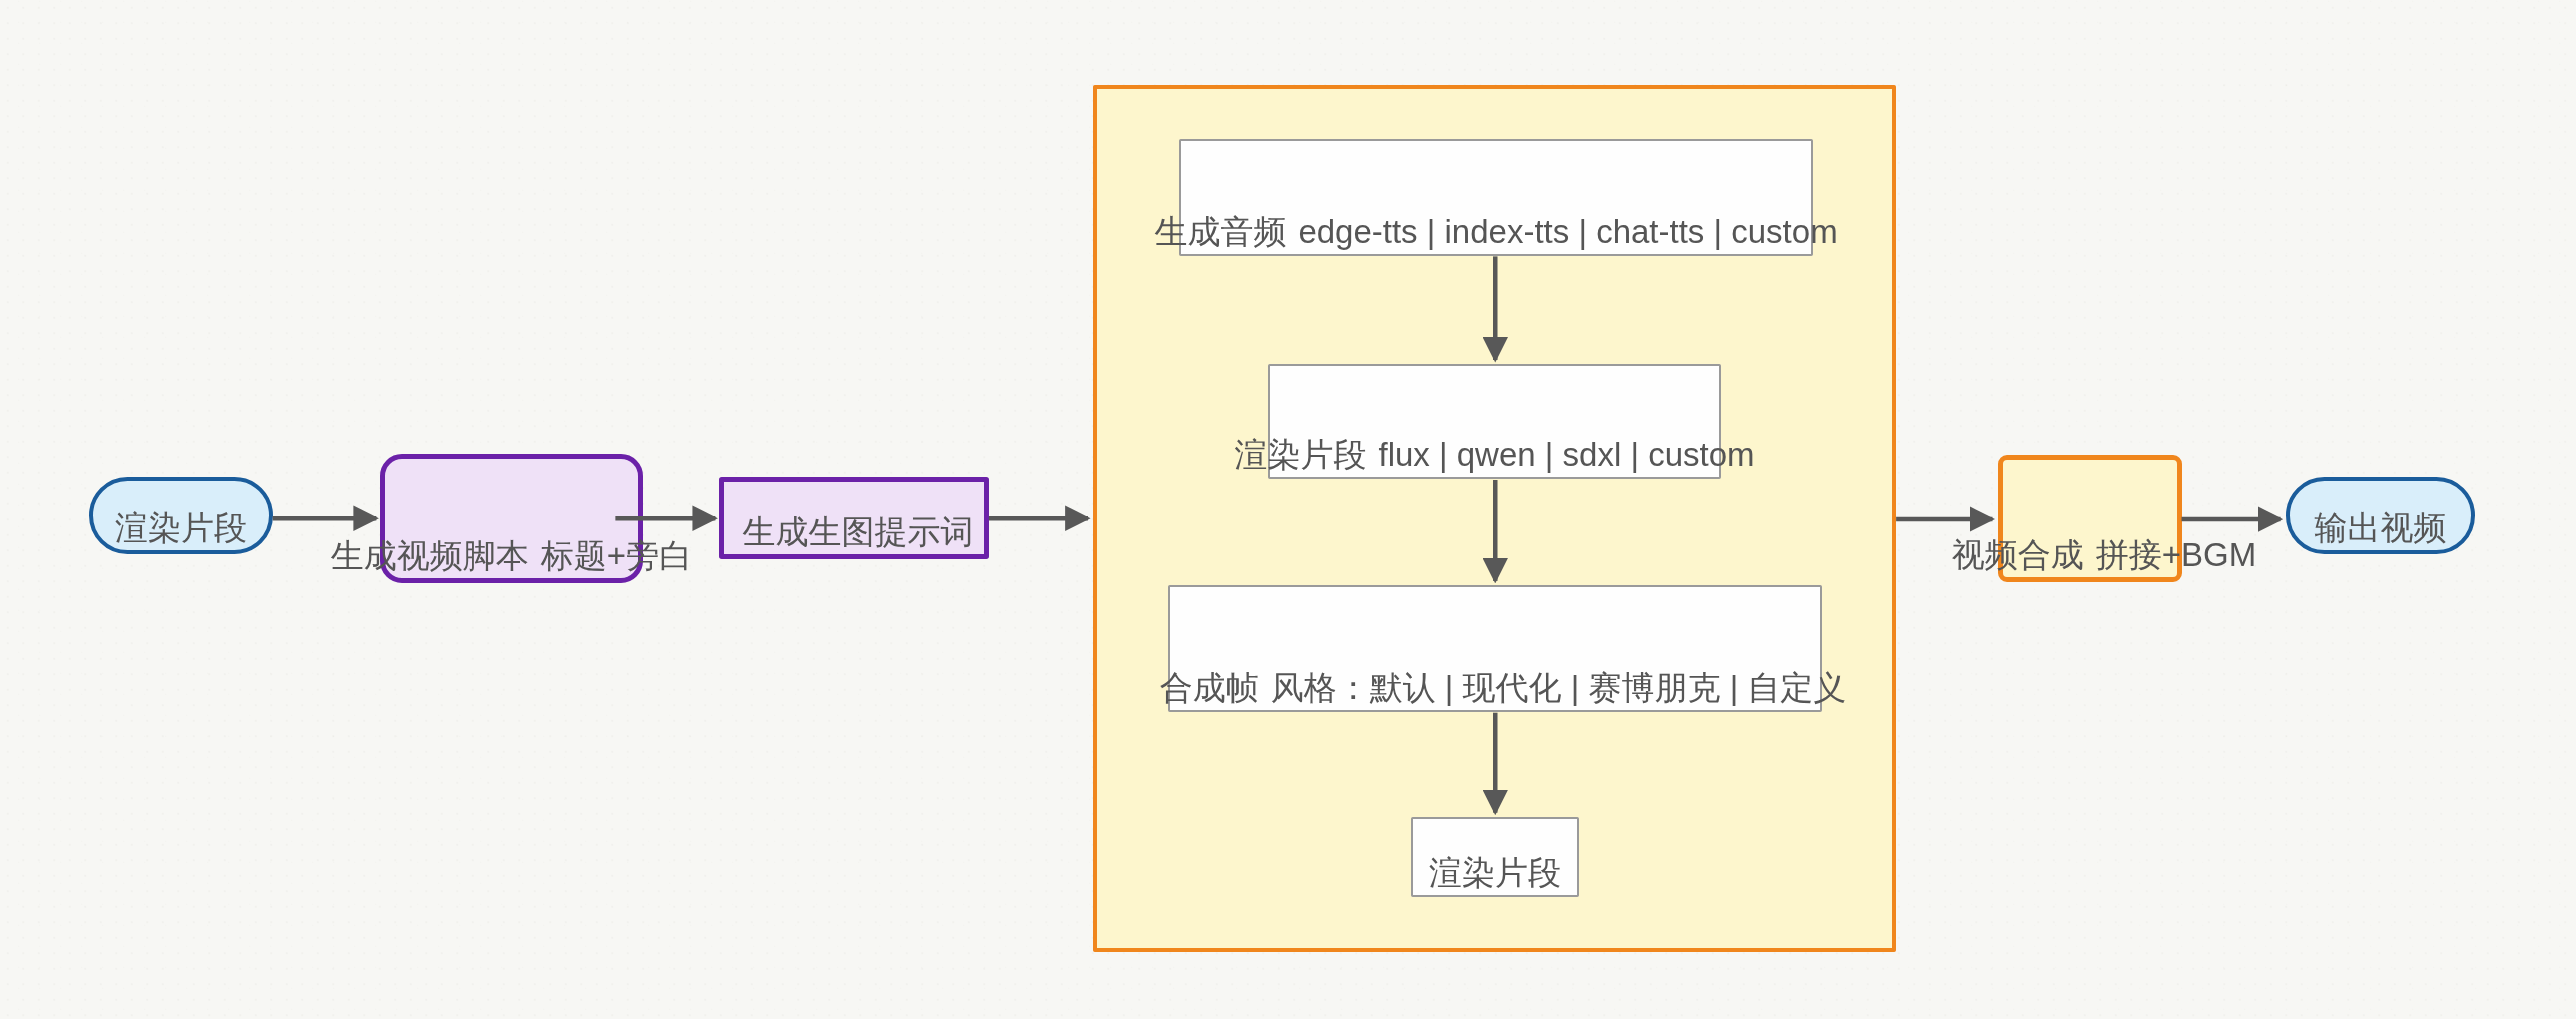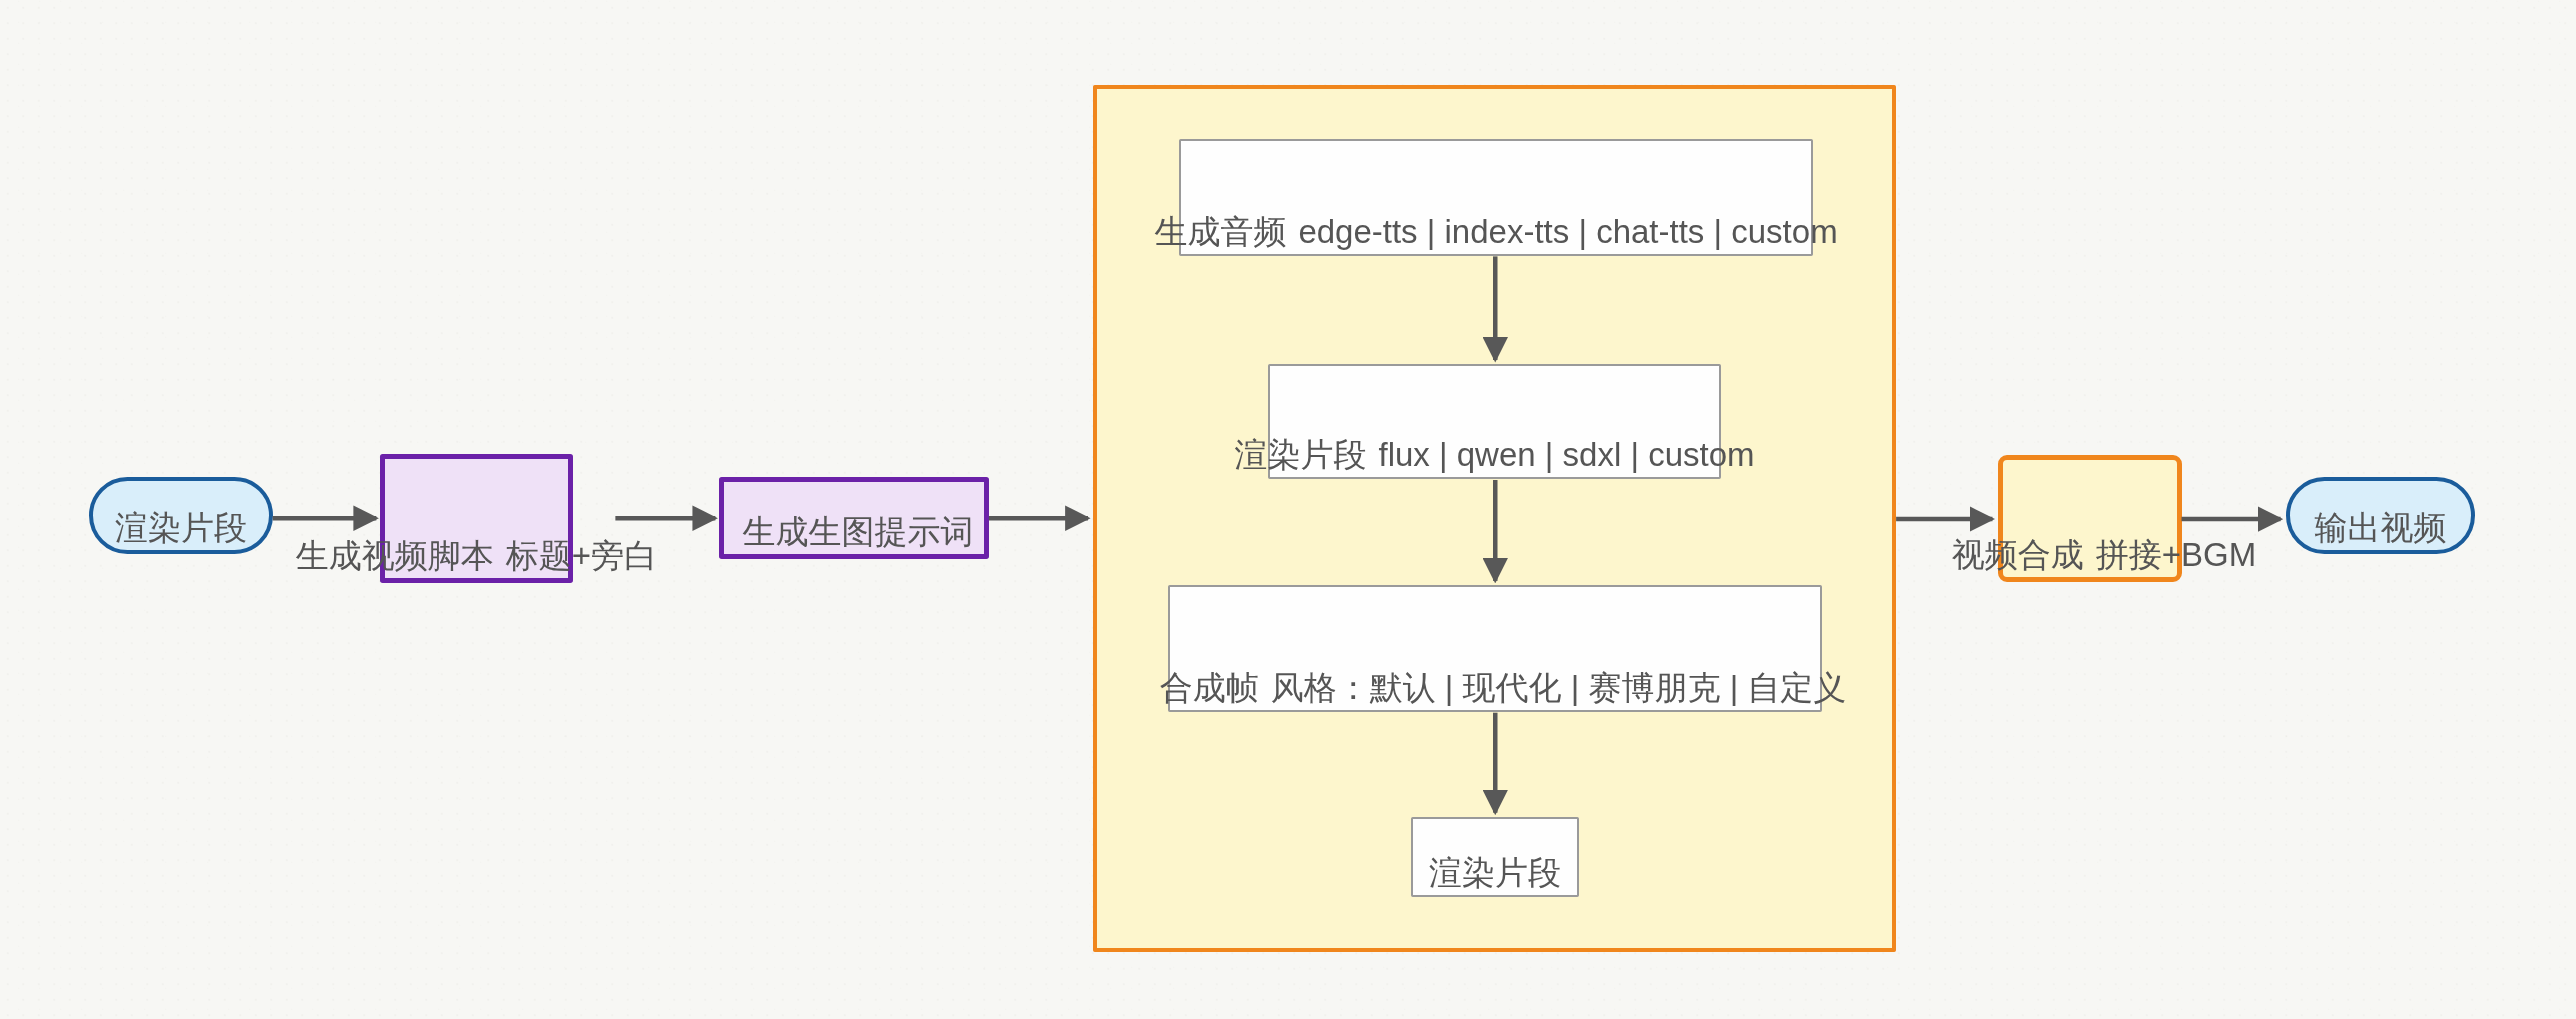--- a/index.html
+++ b/index.html
@@ -80,21 +80,21 @@
 </style>
 </head>
 <body>
 
 <div class="canvas">
 
   <div class="node pill" style="left:89px; top:477px; width:184px; height:77px;">
     <span>渲染片段</span>
   </div>
 
-  <div class="node process" style="left:380px; top:454px; width:193px; height:129px;">
+  <div class="node process" style="left:380px; top:454px; width:263px; height:129px;border-radius:22px;">
     <div>生成视频脚本</div>
     <div>标题+旁白</div>
   </div>
 
   <div class="node process" style="left:719px; top:477px; width:270px; height:82px;padding-left:8px;">
     <span>生成生图提示词</span>
   </div>
 
   <div class="group" style="left:1093px; top:85px; width:803px; height:867px;"></div>
 

